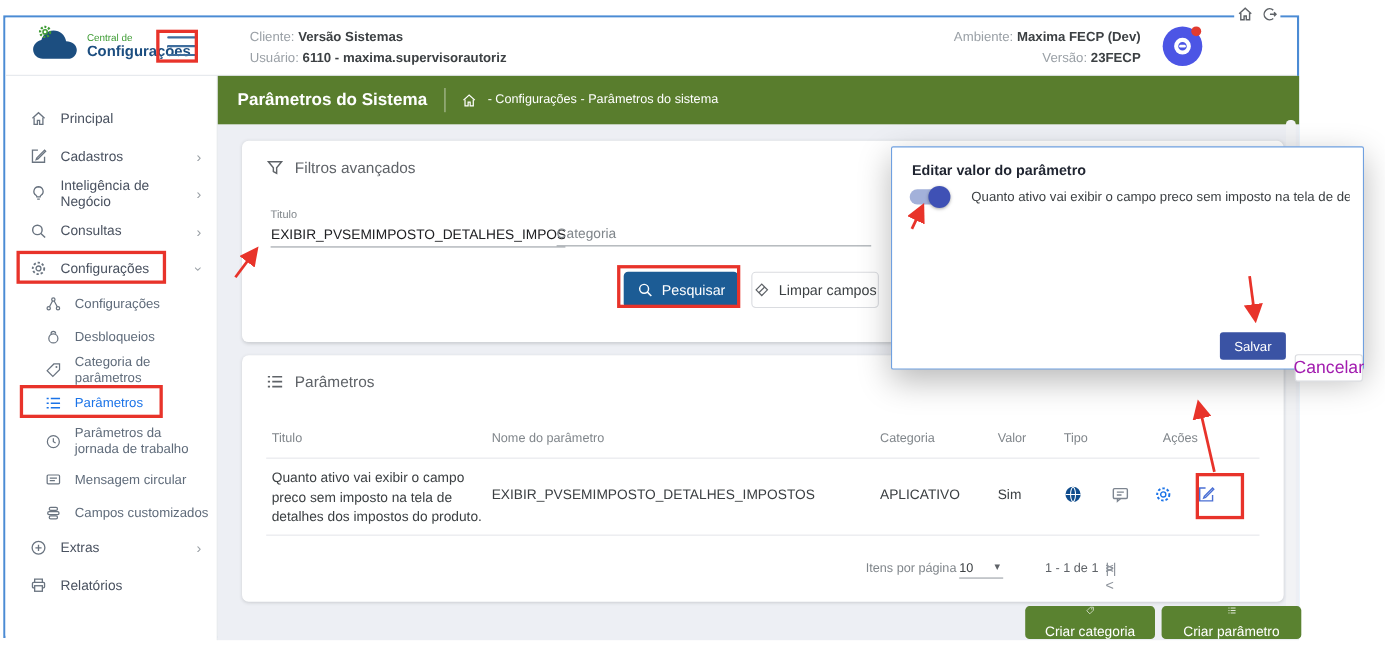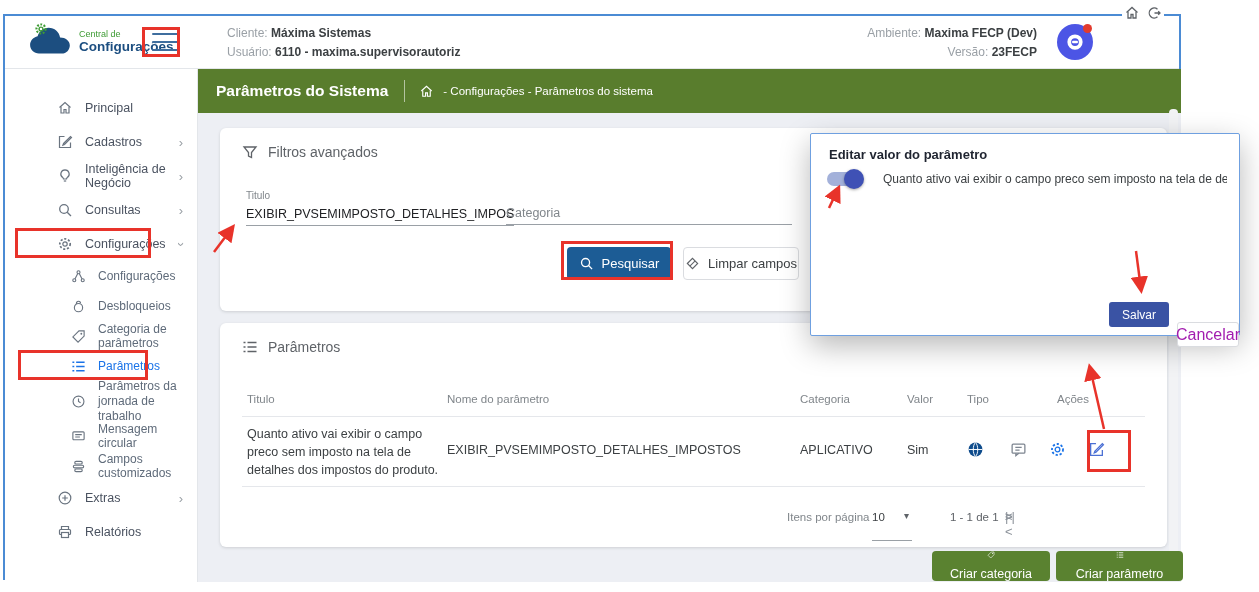--- a/index.html
+++ b/index.html
@@ -28,21 +28,21 @@
   .client-block b { color:#3c4043; }
   .env-block { position:absolute; right:142px; top:8px; font-size:12px; color:#9aa0a6; line-height:19px; text-align:right; }
   .env-block b { color:#3c4043; }
   .chat-icon { position:absolute; left:1052px; top:8px; width:36px; height:36px; border-radius:50%;
     background:#4c55e5; display:flex; align-items:center; justify-content:center; cursor:pointer; }
   .chat-icon .dot { position:absolute; right:1px; top:0; width:9px; height:9px; border-radius:50%; background:#e23b2e; }
 
   
   .sidebar { position:absolute; left:0; top:53px; width:193px; height:513px; background:#fff;
     border-right:1px solid #e3e6ea; padding-top:22px; }
-  .si, .ss { display:flex; align-items:center; color:#4a5260; cursor:pointer;margin-left:30px; }
+  .si, .ss { display:flex; align-items:center; color:#4a5260; cursor:pointer; }
   .si { height:34px; padding-left:22px; font-size:12.5px; }
   .ss { height:30px; padding-left:36px; font-size:12px; color:#5f6b7a; }
   .ss.tall { height:40px; }
   .si .ic, .ss .ic { width:16px; height:16px; margin-right:12px; flex:0 0 auto; color:#6a7480; }
   .ss .ic { width:15px; height:15px; }
   .ss.active { color:#1a73e8; font-weight:500; }
   .ss.active .ic { color:#1a73e8; }
   .chev { margin-left:auto; margin-right:14px; color:#9aa0a6; font-size:13px; }
   .chev.down { display:inline-block; transform:rotate(90deg); }
   .wrap2 { width:112px; line-height:1.25; }
@@ -90,21 +90,21 @@
   .c-nome    { position:absolute; left:227px; top:24px; white-space:nowrap; }
   .c-cat     { position:absolute; left:580px; top:24px; }
   .c-valor   { position:absolute; left:687px; top:24px; }
   .c-tipo    { position:absolute; left:747px; top:22px; width:17px; height:17px; }
   .c-acoes   { position:absolute; left:790px; top:22px; display:flex; gap:22px; }
   .c-acoes .aic { width:17px; height:17px; cursor:pointer; }
 
   .pager { position:absolute; left:0; top:176px; width:100%; height:36px; font-size:11.5px; color:#80868b; }
   .pager span { position:absolute; }
   .pp-label { left:567px; top:12px; }
-  .pp-select { left:652px; top:12px; width:40px; border-bottom:1px solid #9aa0a6; padding-bottom:17px;
+  .pp-select { left:652px; top:12px; width:40px; border-bottom:1px solid #9aa0a6; padding-bottom:2px;
     color:#3c4043; cursor:pointer; }
   .pp-caret { left:684px; top:11px; color:#5f6368; font-size:10px; cursor:pointer; }
   .pp-range { left:730px; top:12px; color:#5f6368; }
   .pg-nav { position:absolute; left:785px; top:10px; display:flex; gap:23px; color:#8d939b;
     font-size:13px; letter-spacing:-1px; }
   .pg-nav span { cursor:pointer; }
 
   .foot-btn { position:absolute; height:30px; background:#5a8230; color:#fff; border-radius:4px;
     display:flex; align-items:center; justify-content:center; gap:8px; font-size:12.5px; cursor:pointer;flex-direction:column; }
   .fb1 { left:734px; top:482px; width:118px; }
@@ -165,21 +165,21 @@
         </div>
       </div>
 
       <div class="hamburger">
           <span></span>
           <span></span>
           <span></span>
         </div>
 
       <div class="client-block">
-        <div><span>Cliente:</span> <b>Máxima Sistemas</b></div>
+        <div><span>Cliente:</span> <b>Versão Sistemas</b></div>
         <div><span>Usuário:</span> <b>6110 - maxima.supervisorautoriz</b></div>
       </div>
 
       <div class="env-block">
         <div><span>Ambiente:</span> <b>Maxima FECP (Dev)</b></div>
         <div><span>Versão:</span> <b>23FECP</b></div>
       </div>
 
       <div class="chat-icon">
         <svg viewBox="0 0 16 16" style="width:20px;height:20px;">

